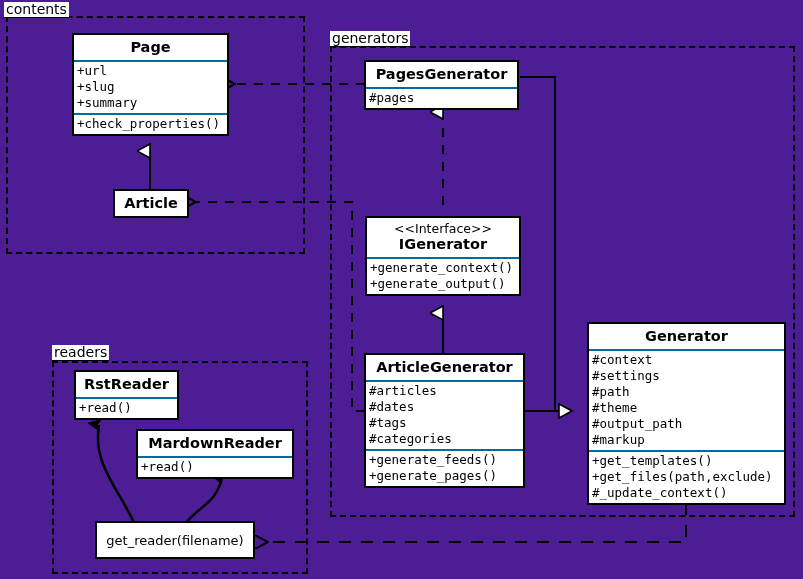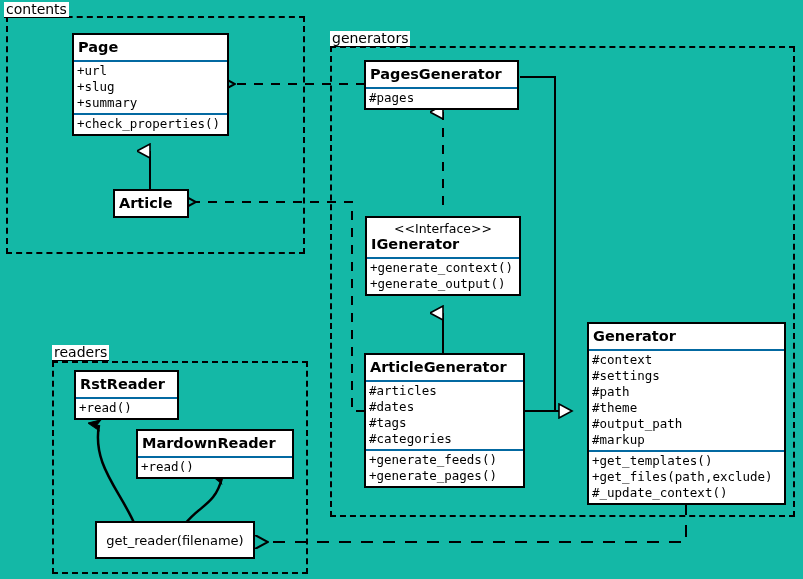--- a/index.html
+++ b/index.html
@@ -7,21 +7,21 @@
     padding: 0;
     background: #ffffff;
   }
   body {
     font-family: "DejaVu Sans", sans-serif;
   }
   #canvas {
     position: relative;
     width: 803px;
     height: 579px;
-    background: #14b8a6;
+    background: #4c1d95;
     overflow: hidden;
   }
   svg.layer {
     position: absolute;
     left: 0;
     top: 0;
     width: 803px;
     height: 579px;
     pointer-events: none;
   }
@@ -50,21 +50,21 @@
     border: 2px solid #000;
     background: #ffffff;
     font-family: "DejaVu Sans Mono", monospace;
     font-size: 12.5px;
     color: #000;
   }
   .uml .name {
     font-family: "DejaVu Sans", sans-serif;
     font-weight: bold;
     font-size: 14.5px;
-    text-align: left;
+    text-align: center;
     padding: 4px 4px 5px 4px;
     line-height: 16px;
   }
   .uml .stereo {
     font-family: "DejaVu Sans", sans-serif;
     font-weight: normal;
     font-size: 12.5px;
     text-align: center;
     line-height: 15px;
     padding-top: 3px;

